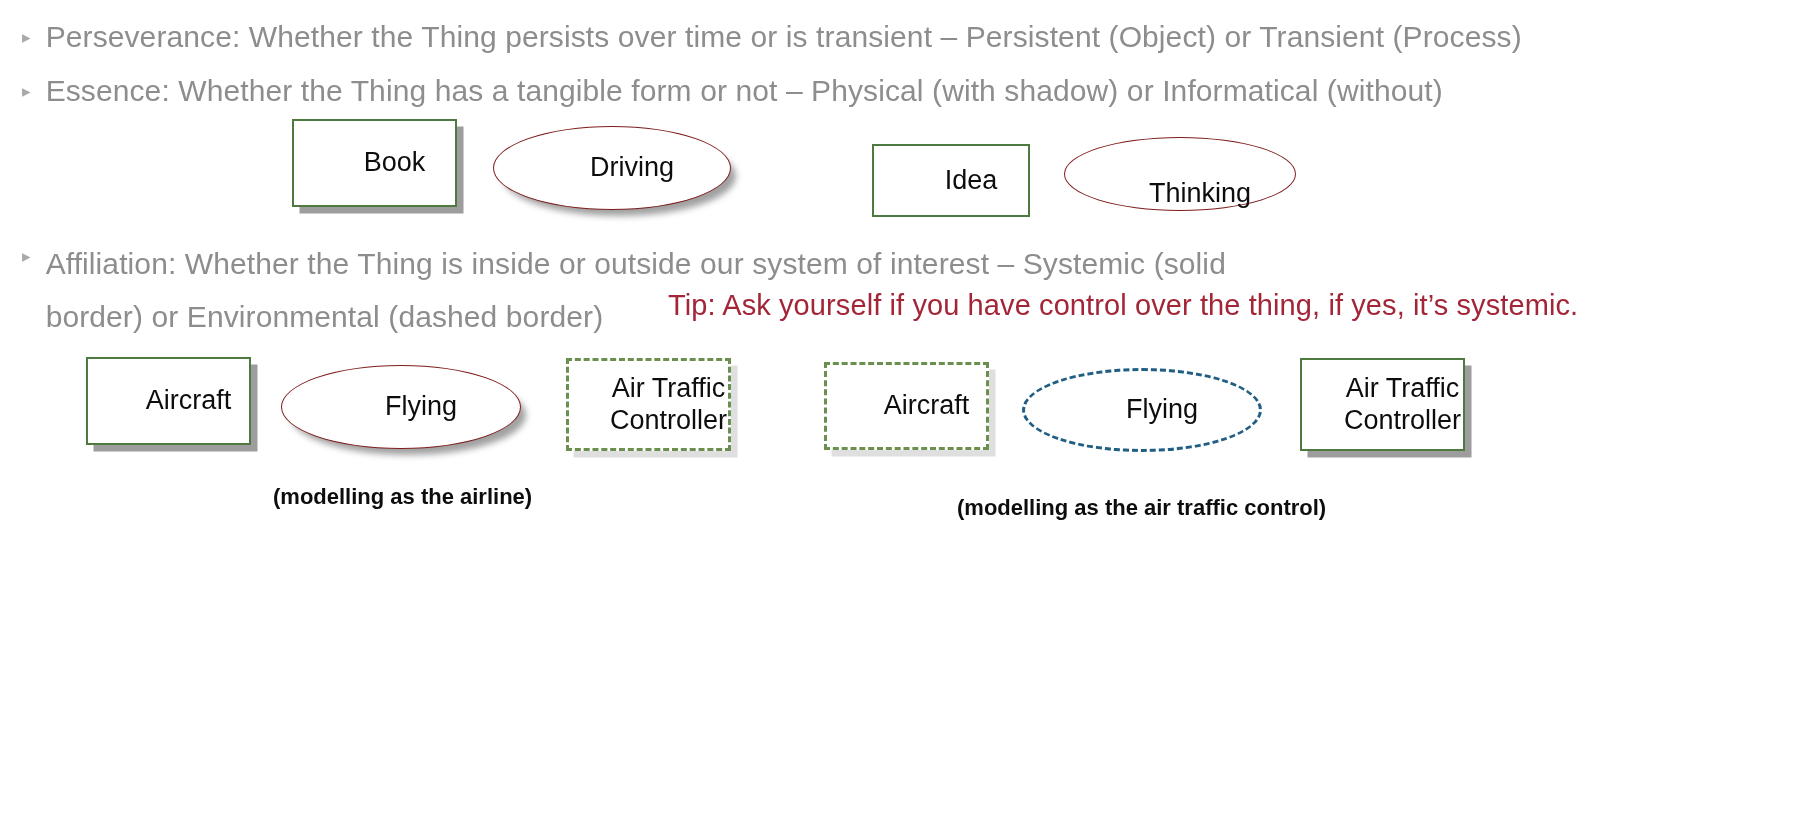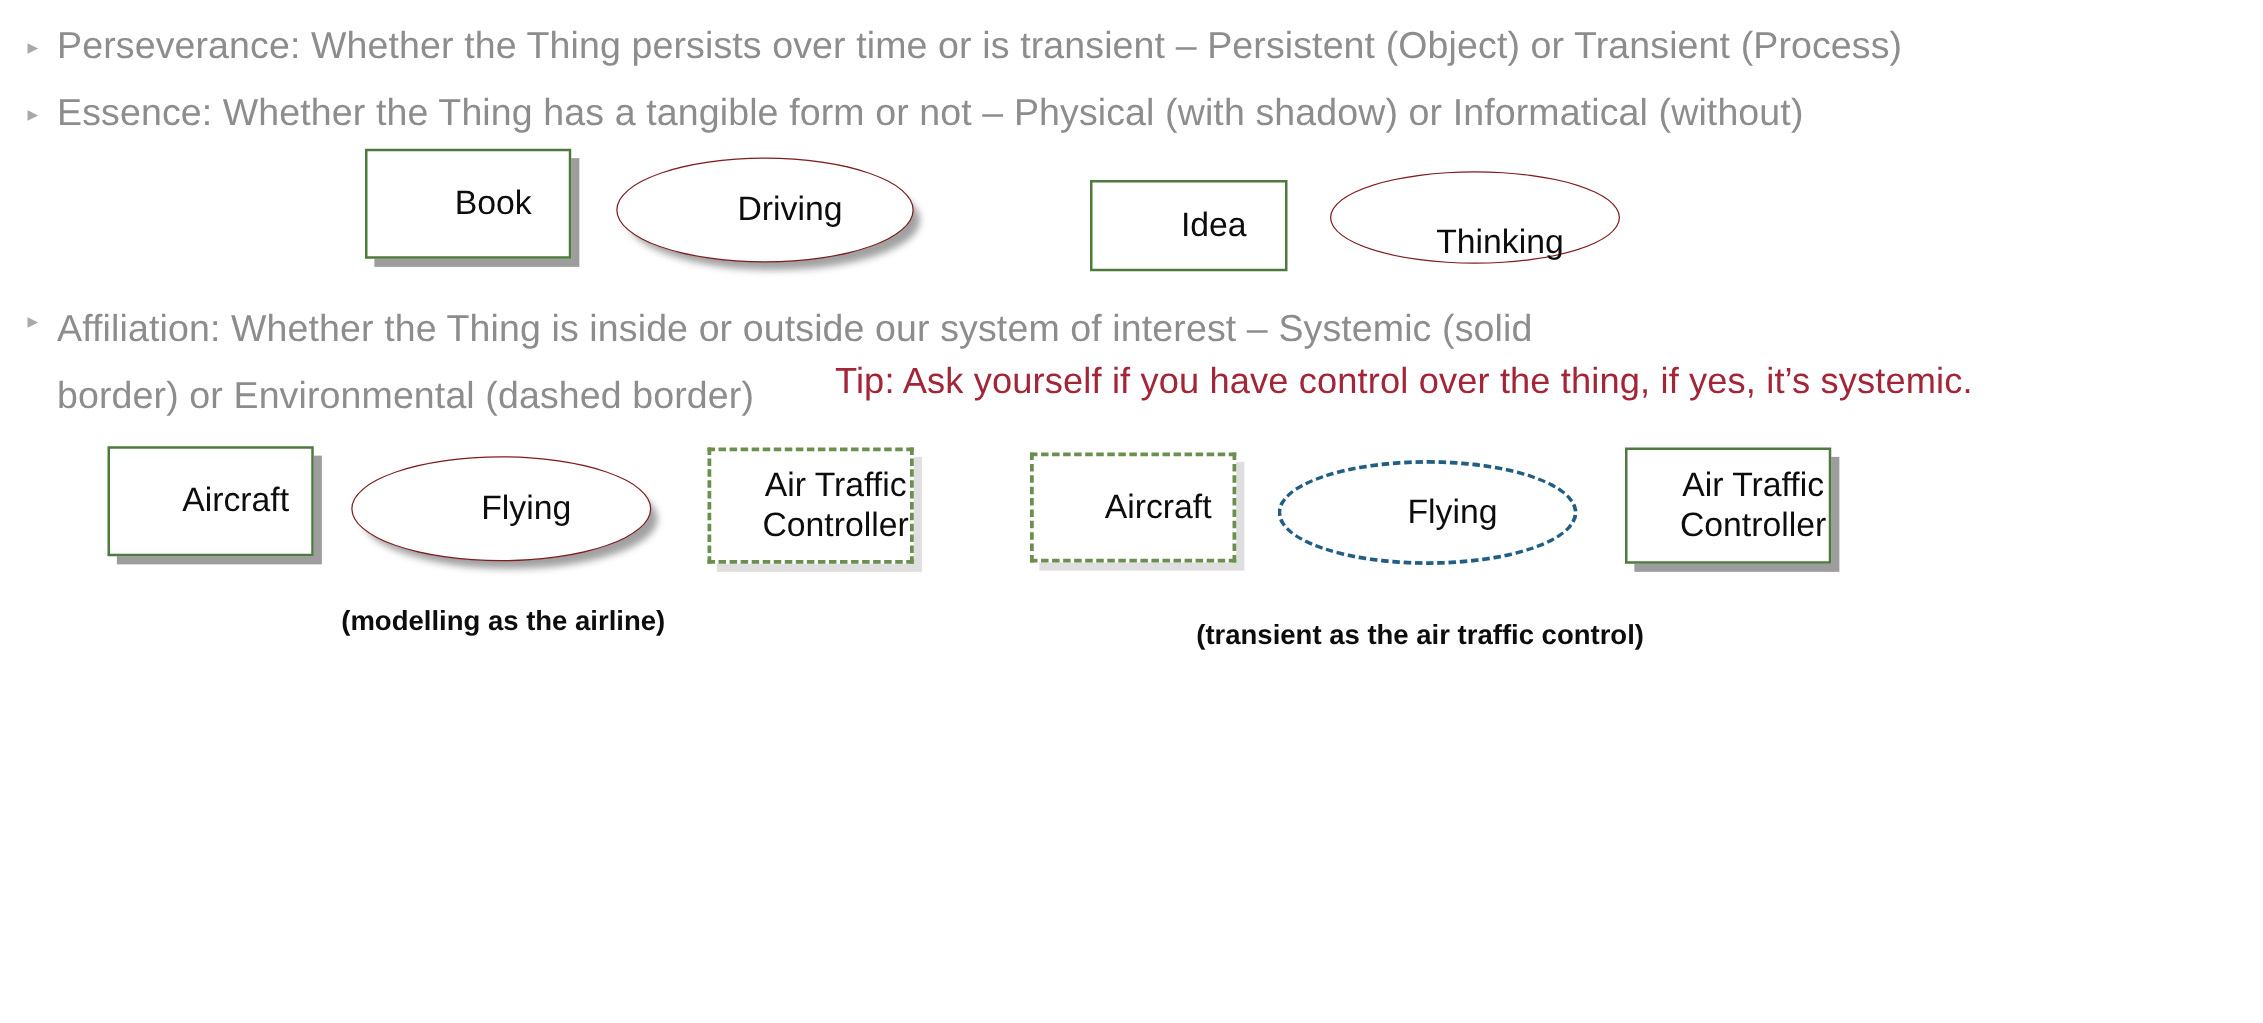--- a/index.html
+++ b/index.html
@@ -182,13 +182,13 @@
 </div>
 <div class="shape ellipse dashed sh-ellipse-dashed" id="shape-flying-2">
   <span>Flying</span>
 </div>
 <div class="shape rect sh-rect" id="shape-atc-2">
   <span class="two-line">Air Traffic
 Controller</span>
 </div>
 
 <div class="caption" id="caption-airline">(modelling as the airline)</div>
-<div class="caption" id="caption-atc">(transient as the air traffic control)</div>
+<div class="caption" id="caption-atc">(modelling as the air traffic control)</div>
 
 </body></html>

